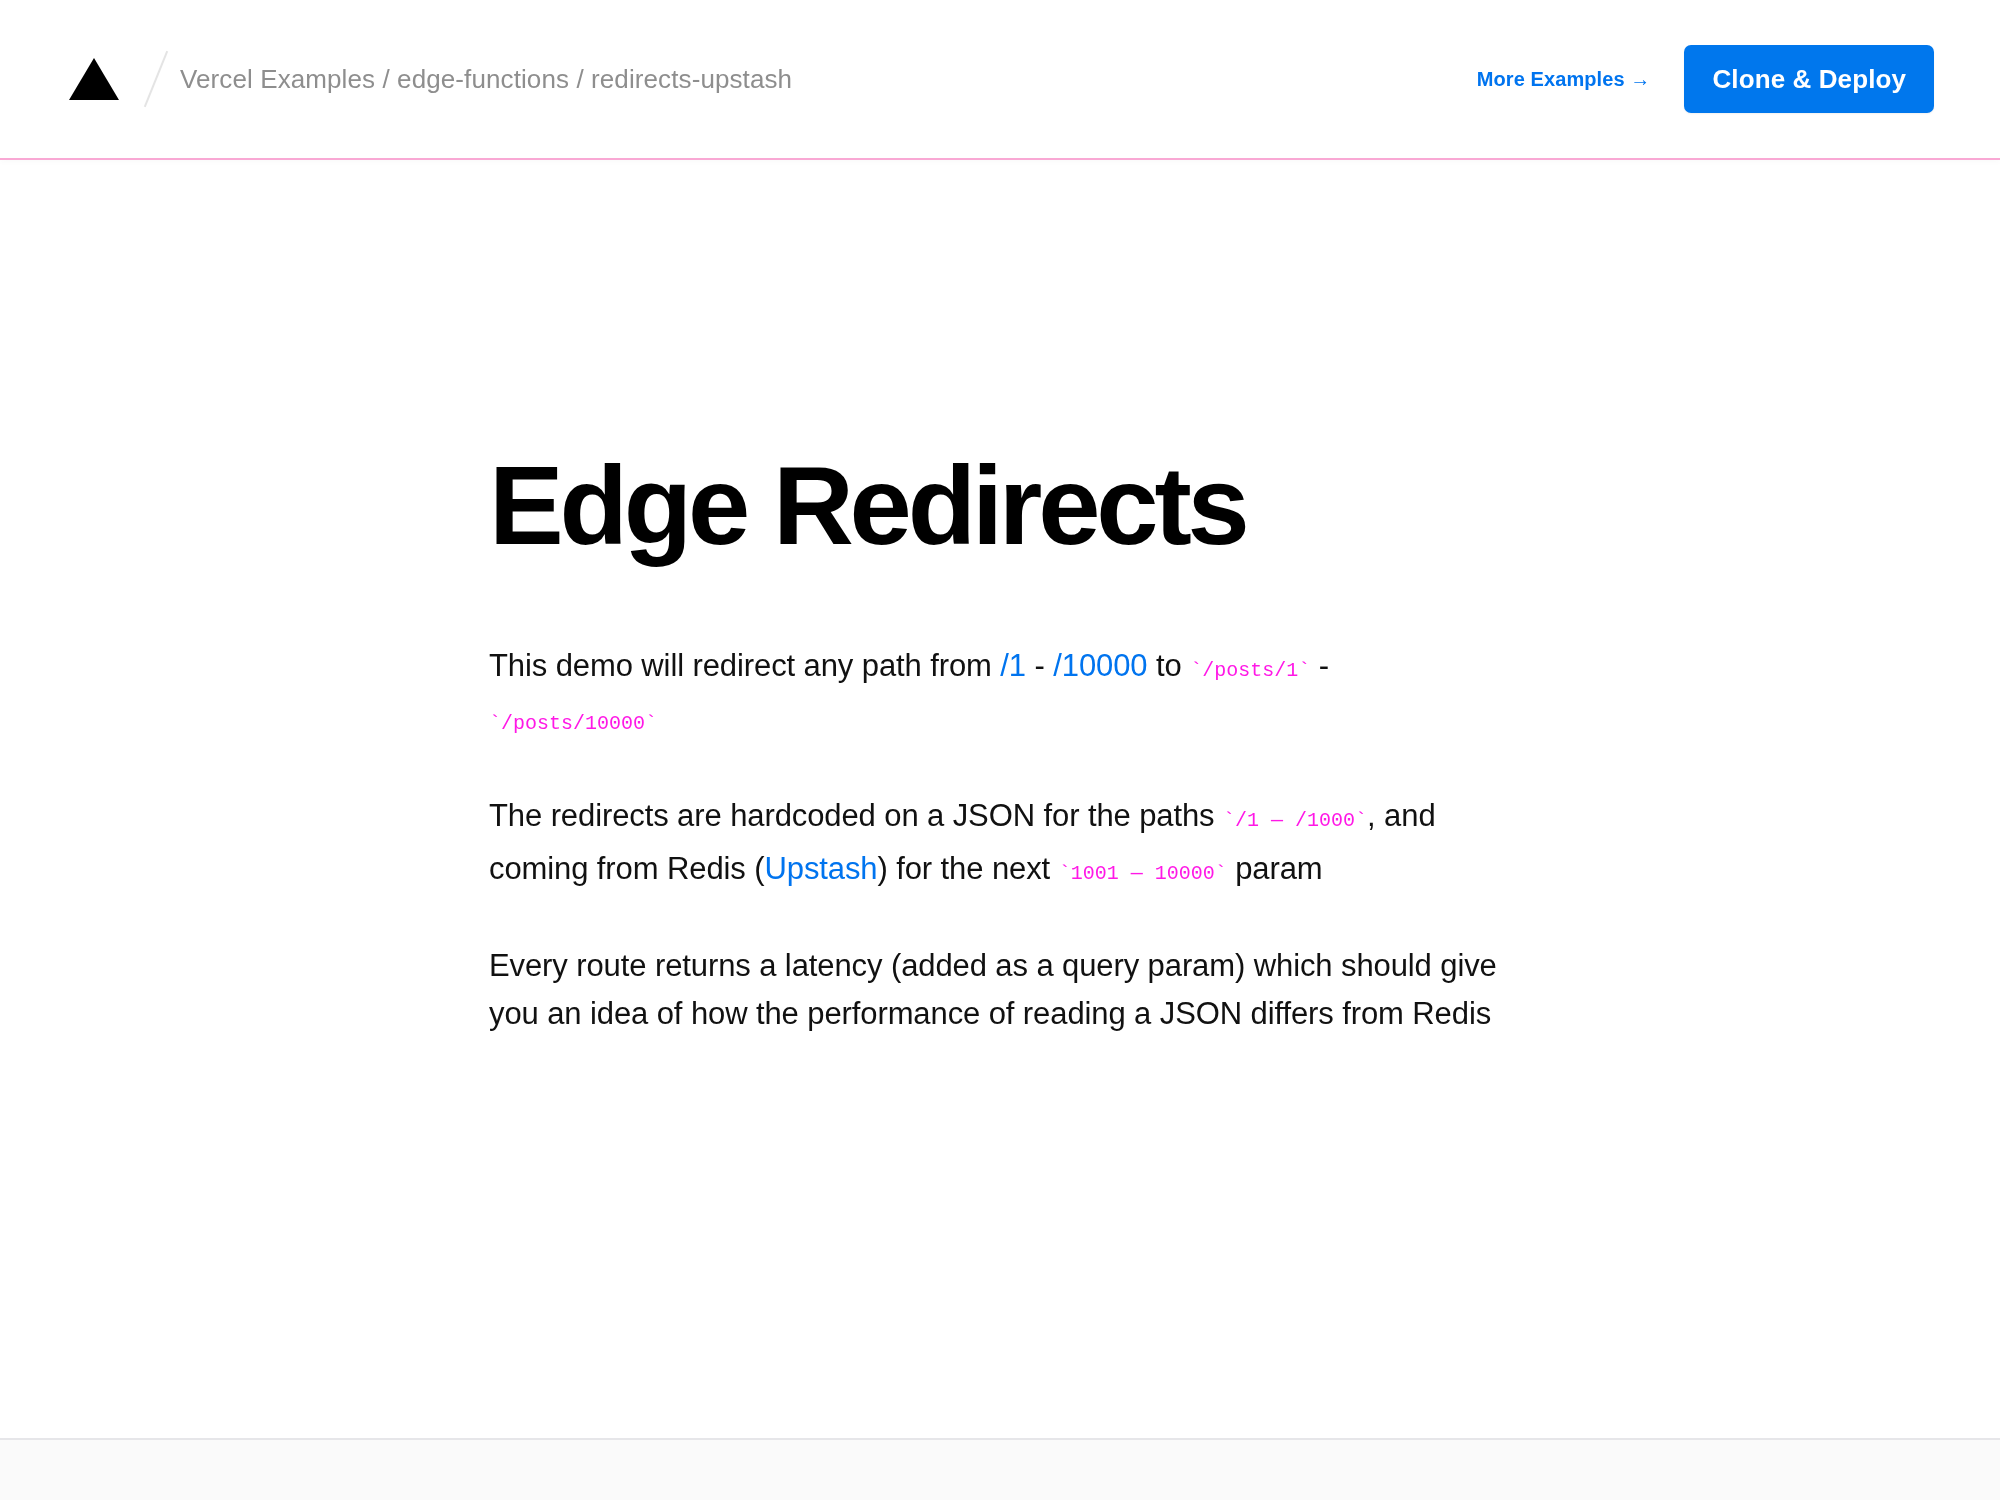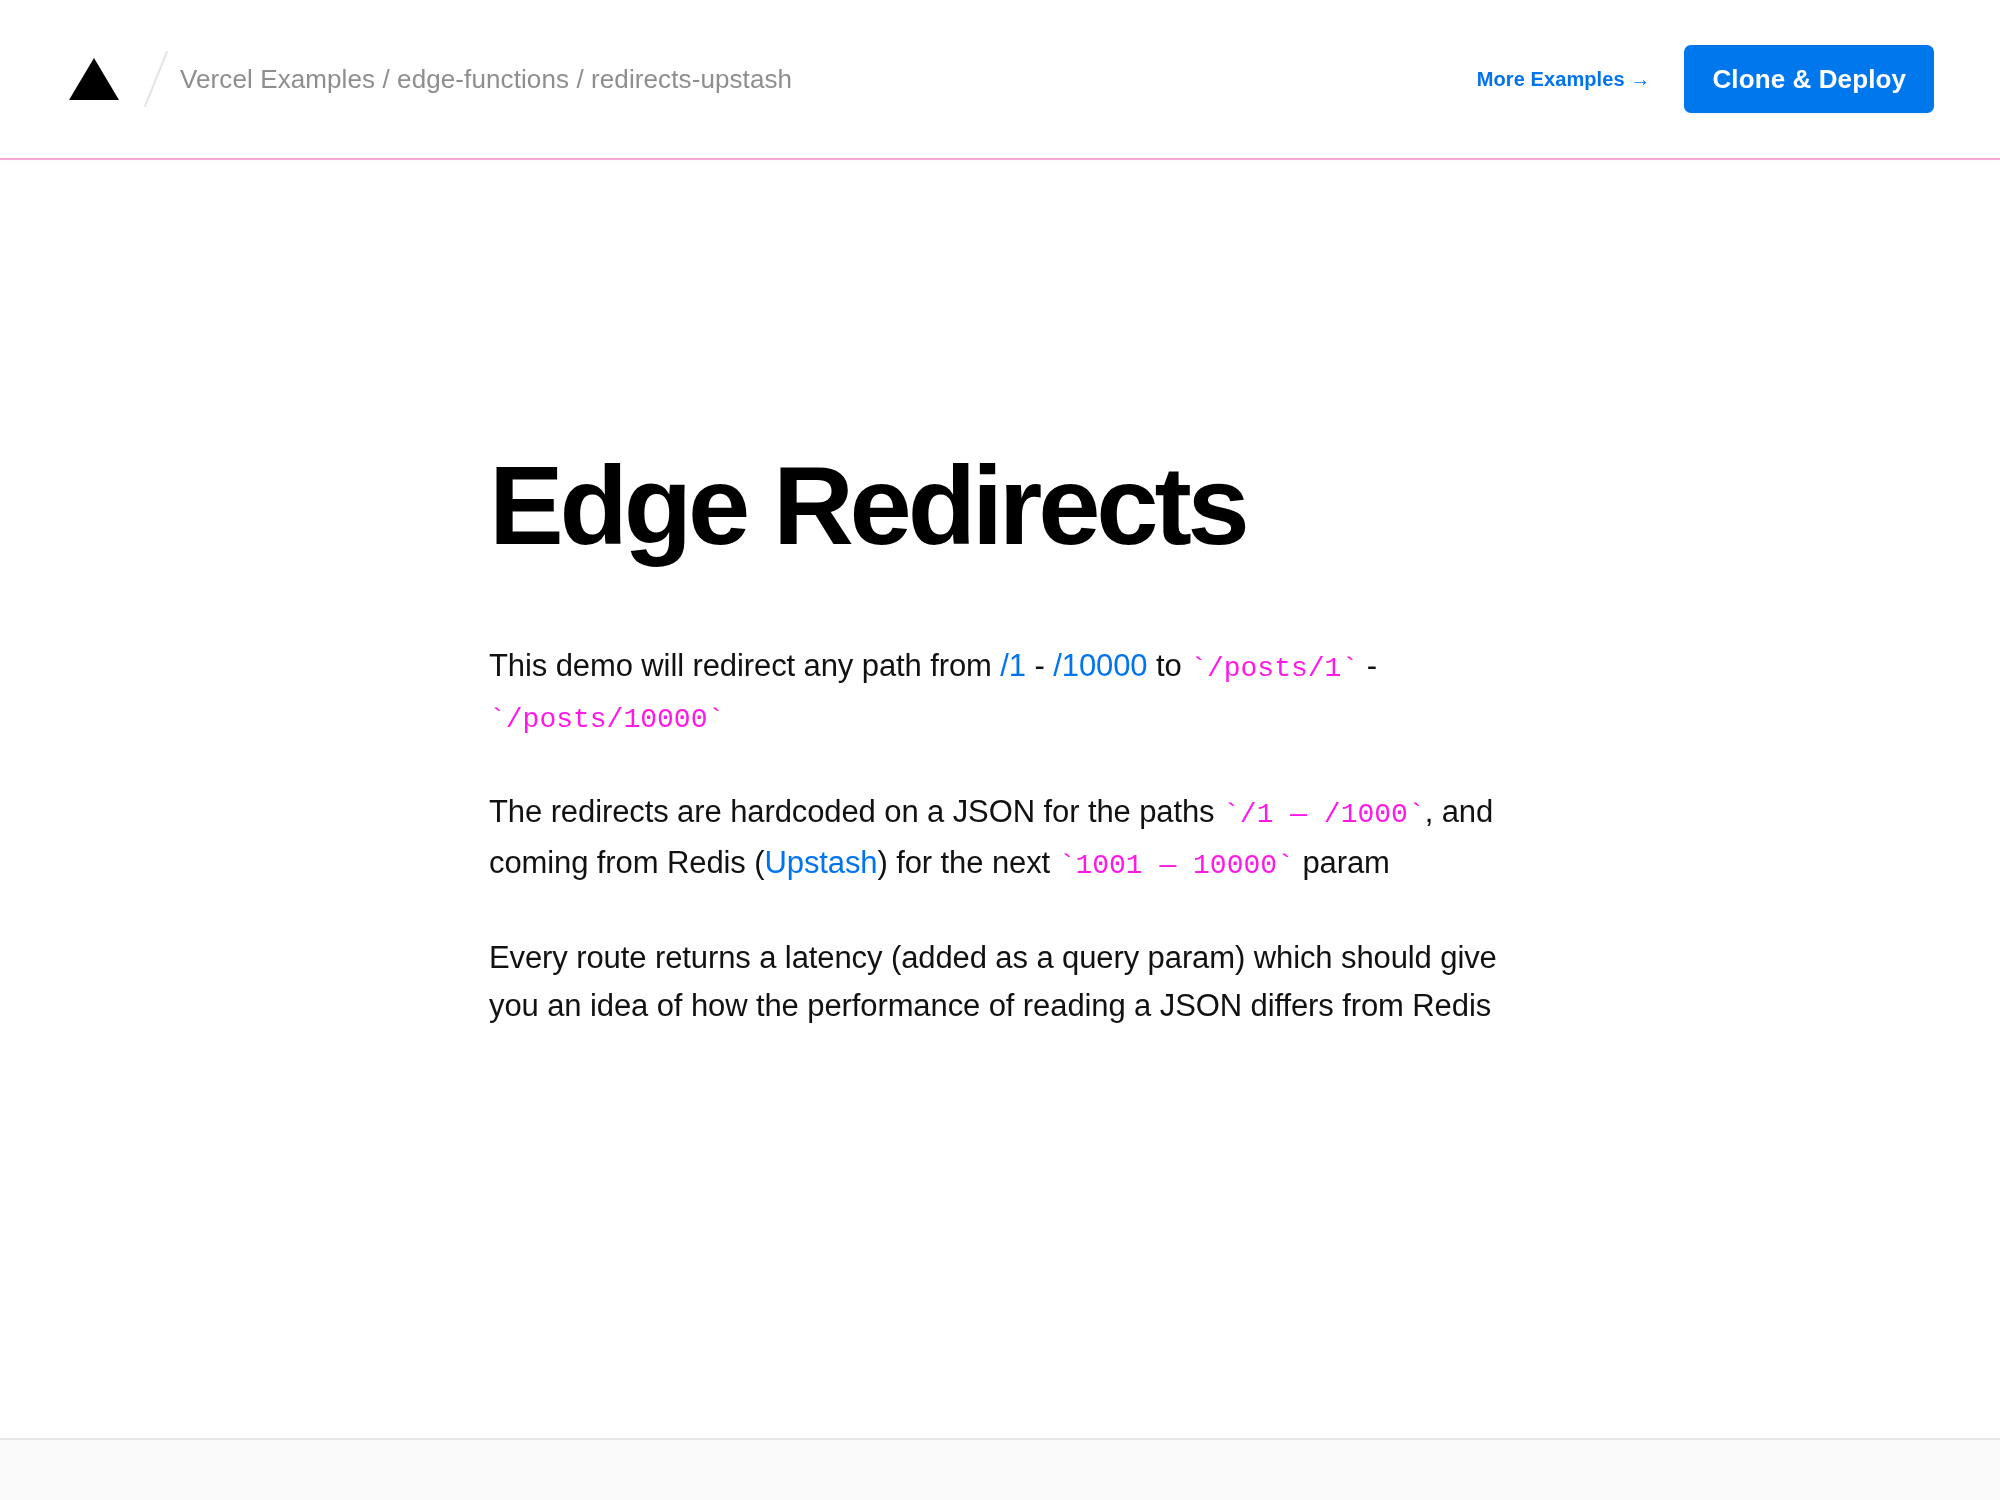--- a/index.html
+++ b/index.html
@@ -145,21 +145,21 @@
 
   .prose a {
     color: #0074ef;
     text-decoration: none;
   }
 
   .prose code,
   .prose .code {
     font-family: "Liberation Mono", "DejaVu Sans Mono", monospace;
     color: #ff18e6;
-    font-size: 28px;
+    font-size: 20px;
     letter-spacing: 0;
   }
 
   
   .footer {
     position: absolute;
     top: 1438px; left: 0;
     width: 2000px;
     height: 62px;
     background: #fafafa;

